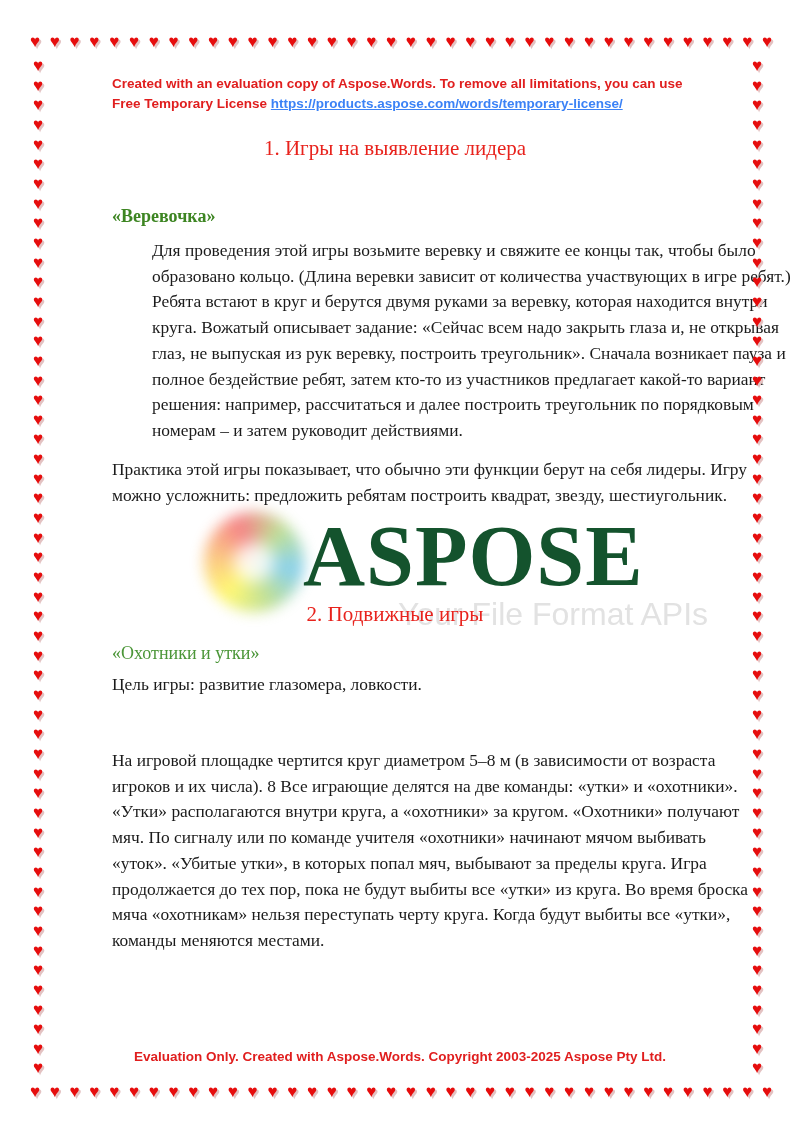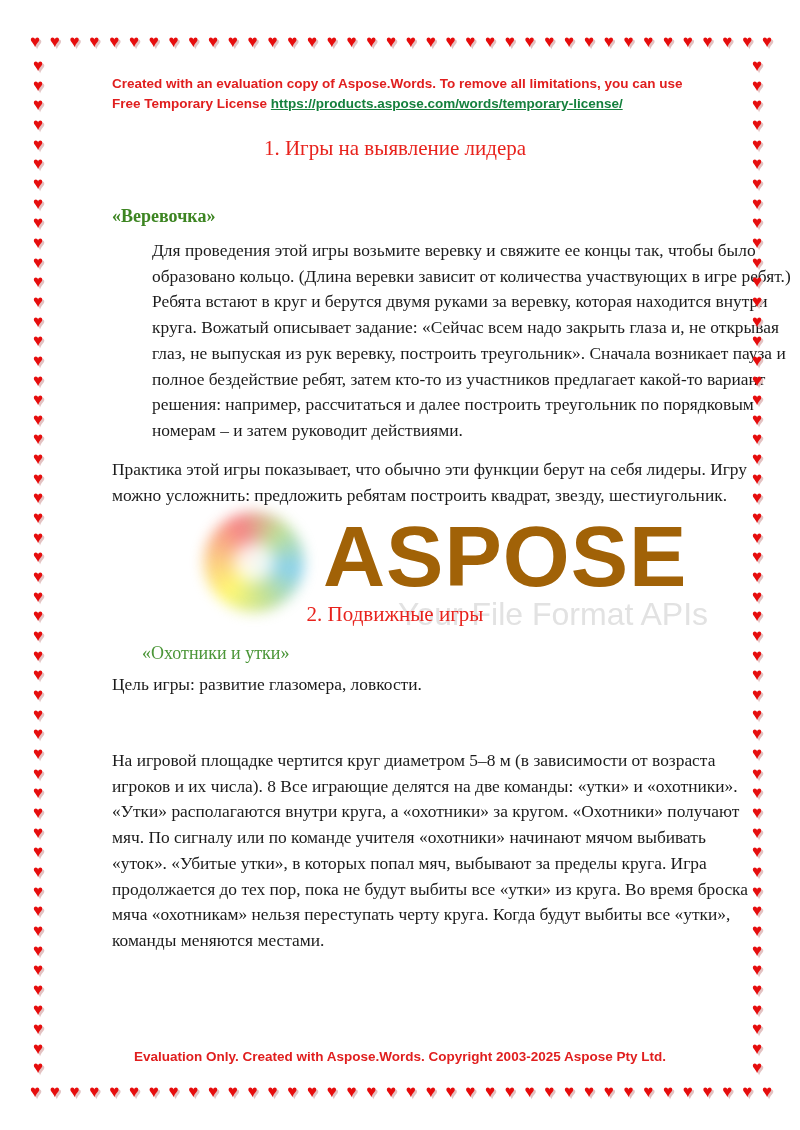--- a/index.html
+++ b/index.html
@@ -43,53 +43,53 @@
     opacity: 0.55;
     z-index: 0;
   }
   .wm-logo::after {
     content: ""; position: absolute; left: 30px; top: 30px;
     width: 40px; height: 40px; border-radius: 50%;
     background: #ffffff; filter: blur(4px); opacity: .85;
   }
   .wm-brand {
     position: absolute; left: 303px; top: 513px;
-    font-family: Liberation Sans, sans-serif;
+    font-family: Liberation Serif, serif;
     font-size: 86px; font-weight: bold; letter-spacing: 1px;
-    color: #a16207; z-index: 0; line-height: 86px; margin-left: 20px;
+    color: #14532d; z-index: 0; line-height: 86px;
   }
   .wm-tagline {
     position: absolute; left: 398px; top: 596px;
     font-family: "Liberation Sans", sans-serif;
     font-size: 32px; color: #e2e2e2; z-index: 0;
   }
   
   .content-block { position: absolute; z-index: 1; }
   .eval-notice {
     left: 112px; top: 74px; width: 600px;
     font-family: "Liberation Sans", sans-serif;
     font-size: 13.5px; font-weight: bold; line-height: 20px;
     color: #e01e1e;
   }
   .eval-notice a {
-    color: #15803d; text-decoration: underline; font-weight: bold;
+    color: #3b82f6; text-decoration: underline; font-weight: bold;
   }
   .sec-heading {
     left: 0; width: 790px; text-align: center;
     font-family: Liberation Serif, serif;
     font-size: 21px; color: #e8231d; line-height: 24px;
   }
   .sec-heading-1 { top: 136px; }
   .sec-heading-2 { top: 602px; }
   .game-title {
     left: 112px; width: 640px;
     font-size: 18px; line-height: 22px; color: #3d8522;
   }
   .game-title-bold { top: 205px; font-weight: bold; }
-  .game-title-reg  { top: 642px; font-weight: normal; color: #4b9638; margin-left: 30px; }
+  .game-title-reg  { top: 642px; font-weight: normal; color: #4b9638; }
   .body-par {
     left: 112px; width: 644px;
     font-size: 17.4px; line-height: 25.7px; color: #1b1b1b;
     text-align: left;
   }
   .par-1 { top: 238px; margin-left: 40px; }
   .par-2 { top: 457px; }
   .par-3 { top: 672px; }
   .par-4 { top: 740px; margin-top: 8px; }
   .footer-notice {

